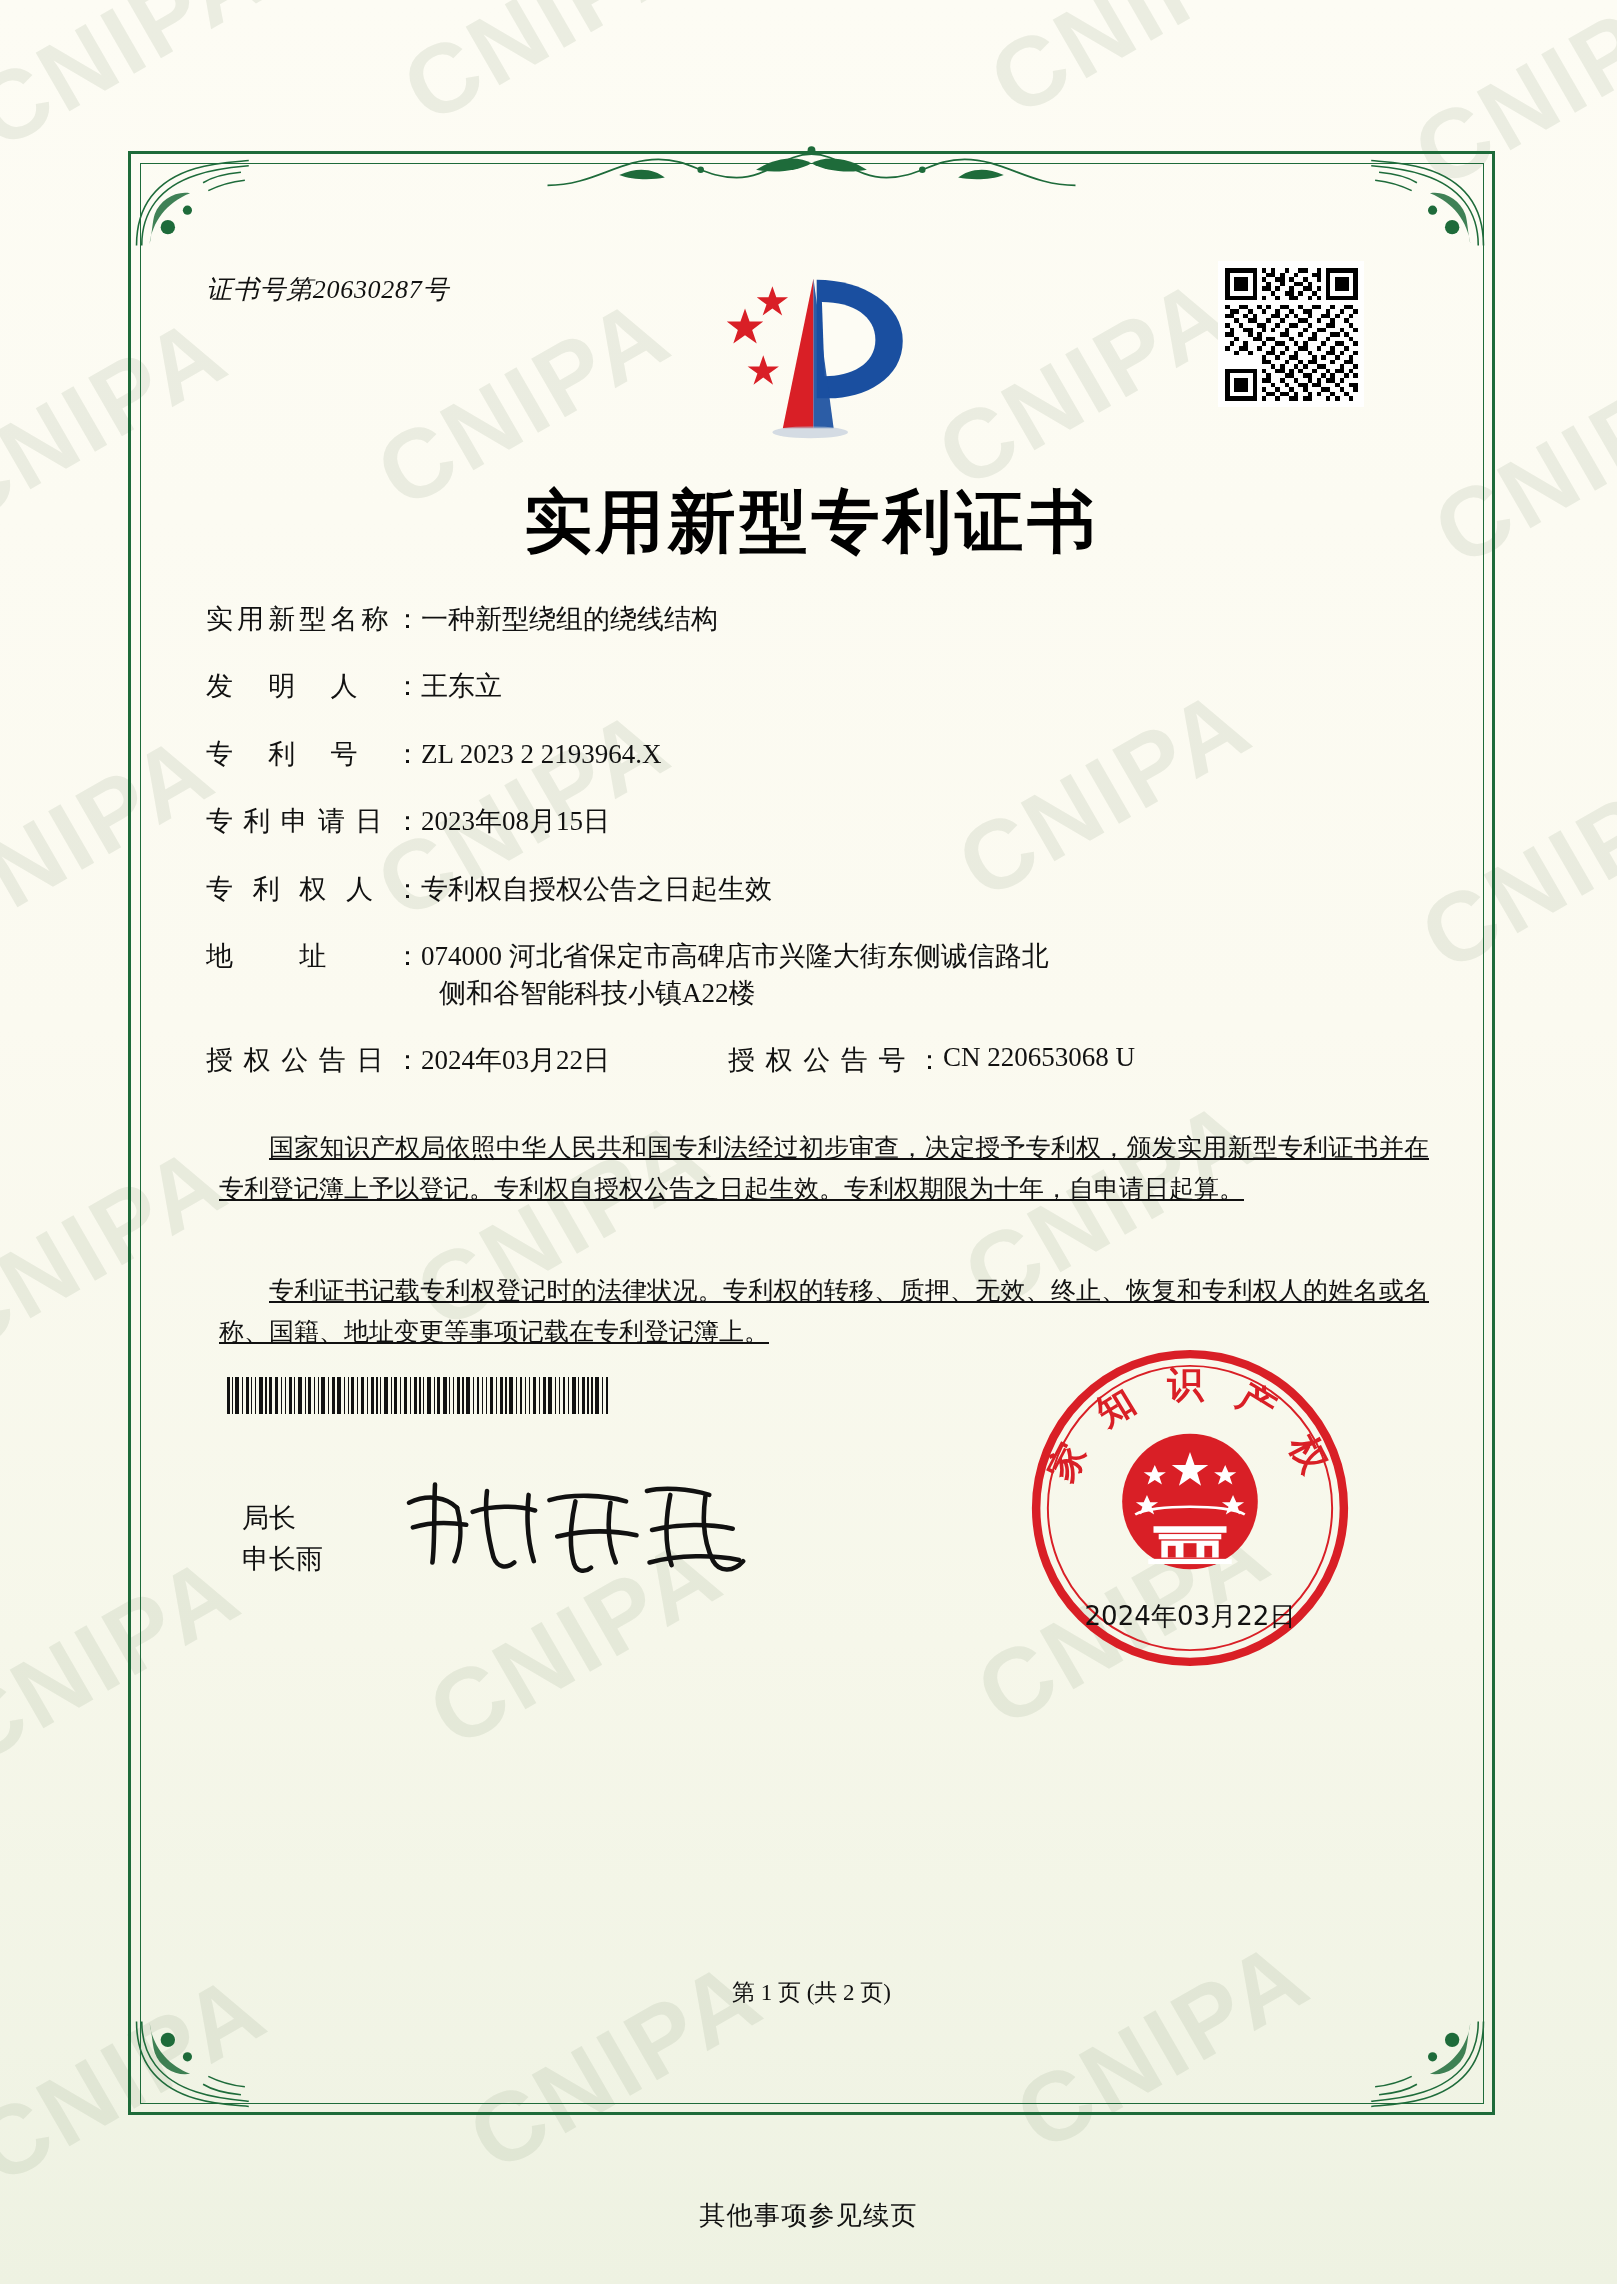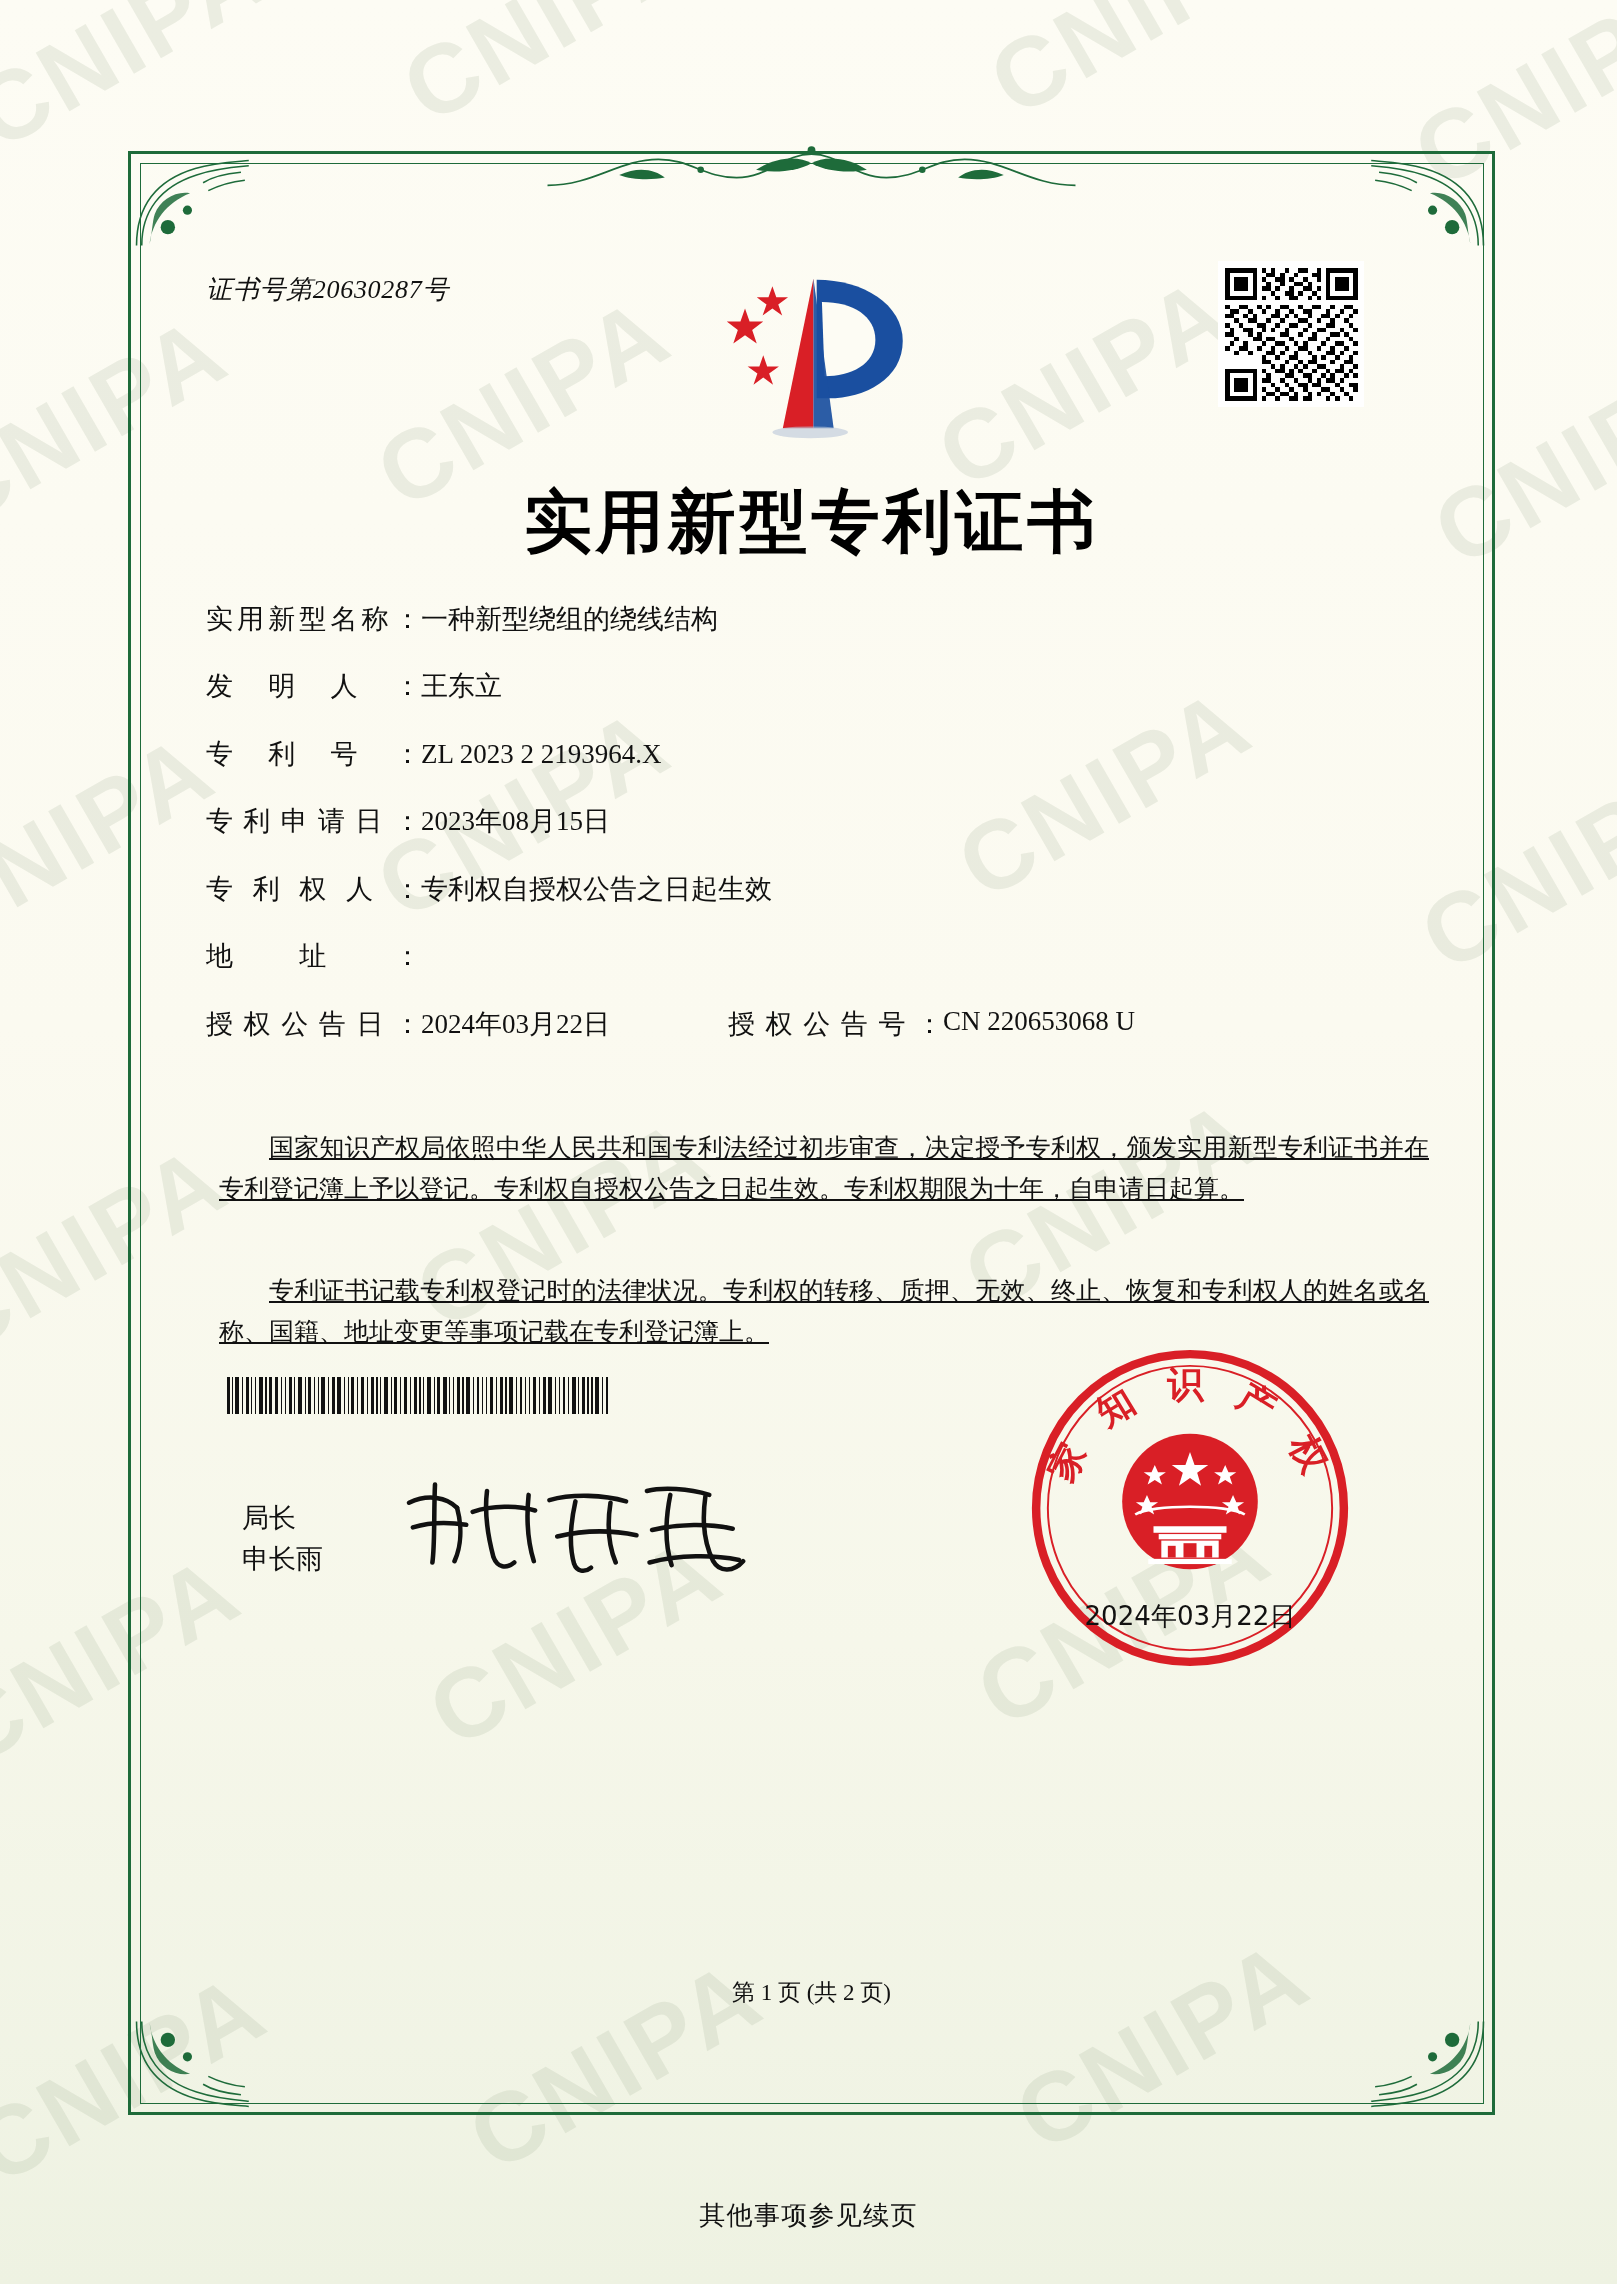--- a/index.html
+++ b/index.html
@@ -642,20 +642,24 @@
         </div>
         <div class="field-value">专利权自授权公告之日起生效</div>
       </div>
 
       <div class="field-row">
         <div class="field-label">
           <span>地</span>
             <span>址</span>
             <span class="sep">：</span>
         </div>
+        <div class="field-value">
+          <span>074000 河北省保定市高碑店市兴隆大街东侧诚信路北</span>
+          <span class="l2">侧和谷智能科技小镇A22楼</span>
+        </div>
       </div>
 
       <div class="row-inline">
         <div class="grant-date-label">
           <span>授</span>
             <span>权</span>
             <span>公</span>
             <span>告</span>
             <span>日</span>
             <span class="sep">：</span>

